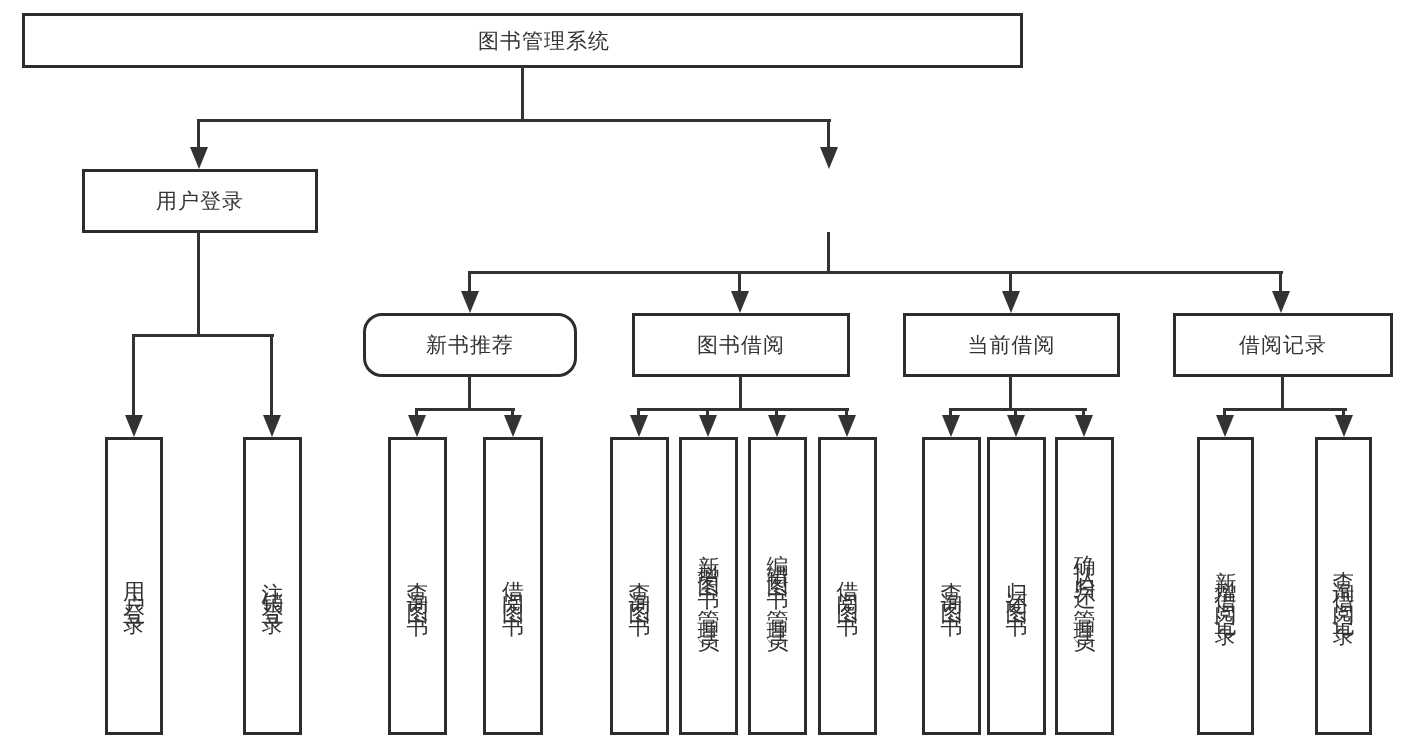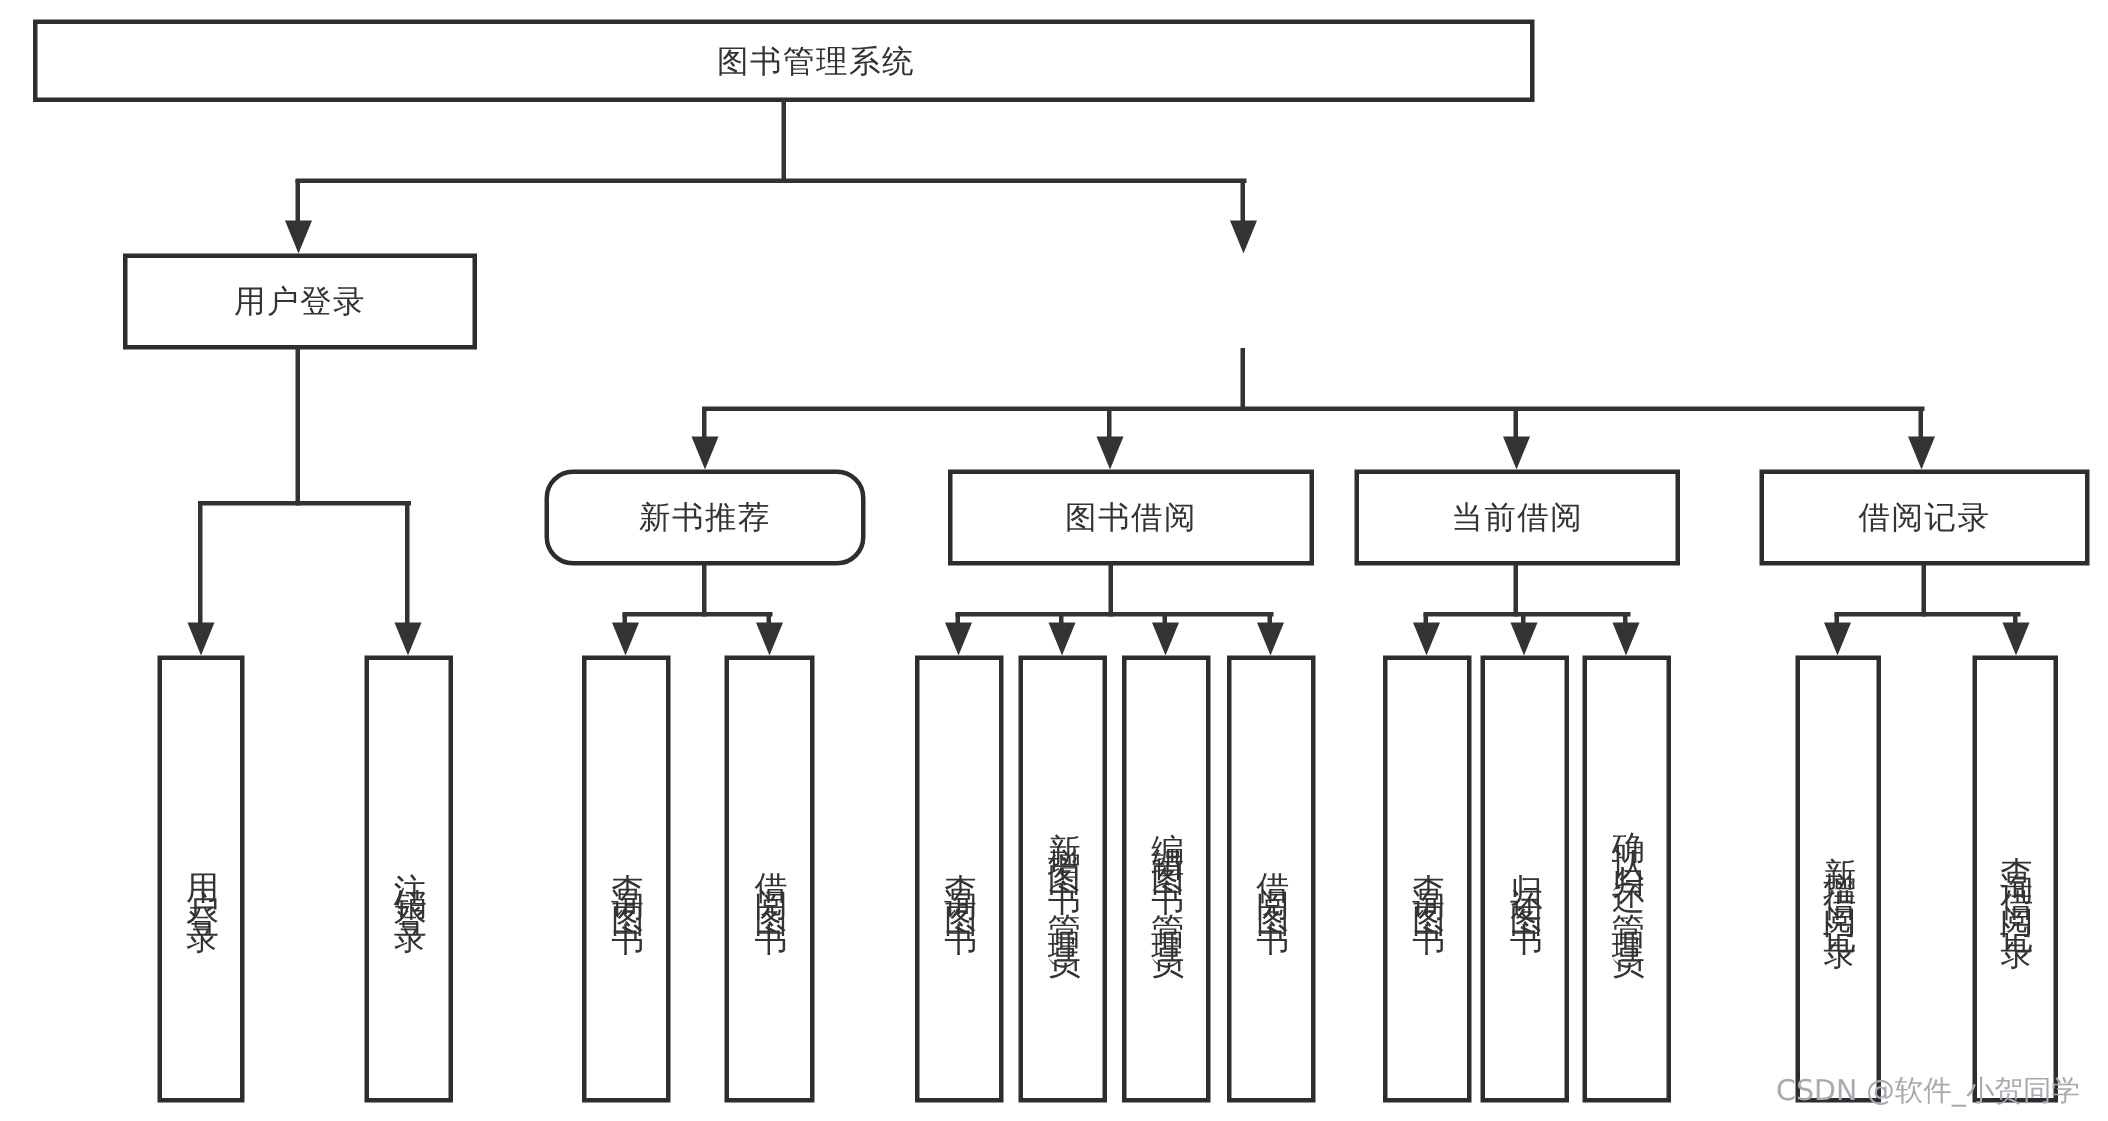--- a/index.html
+++ b/index.html
@@ -84,21 +84,21 @@
       <i class="head"></i>
     </div>
   <div class="arrow" style="left:1272px;top:272px;height:41px;">
       <i class="shaft"></i>
       <i class="head"></i>
     </div>
 
   <div class="node" style="left:363px;top:313px;width:214px;height:64px;border-radius:19px;">
     <span>新书推荐</span>
   </div>
-  <div class="node" style="left:632px;top:313px;width:244px;height:64px;">
+  <div class="node" style="left:632px;top:313px;width:218px;height:64px;">
     <span>图书借阅</span>
   </div>
   <div class="node" style="left:1173px;top:313px;width:220px;height:64px;">
     <span>借阅记录</span>
   </div>
   <div class="node" style="left:903px;top:313px;width:217px;height:64px;">
     <span>当前借阅</span>
   </div>
 
   <div class="vline" style="left:468px;top:376px;height:35px;"></div>
@@ -194,15 +194,14 @@
     <span>确认归还（管理员）</span>
   </div>
 
   <div class="node vnode" style="left:1197px;top:437px;width:57px;height:298px;">
     <span>新增借阅记录</span>
   </div>
   <div class="node vnode" style="left:1315px;top:437px;width:57px;height:298px;">
     <span>查询借阅记录</span>
   </div>
 
-  <div class="watermark">CSDN @软件_小贺同学</div>
 
 </div>
 
 </body></html>

